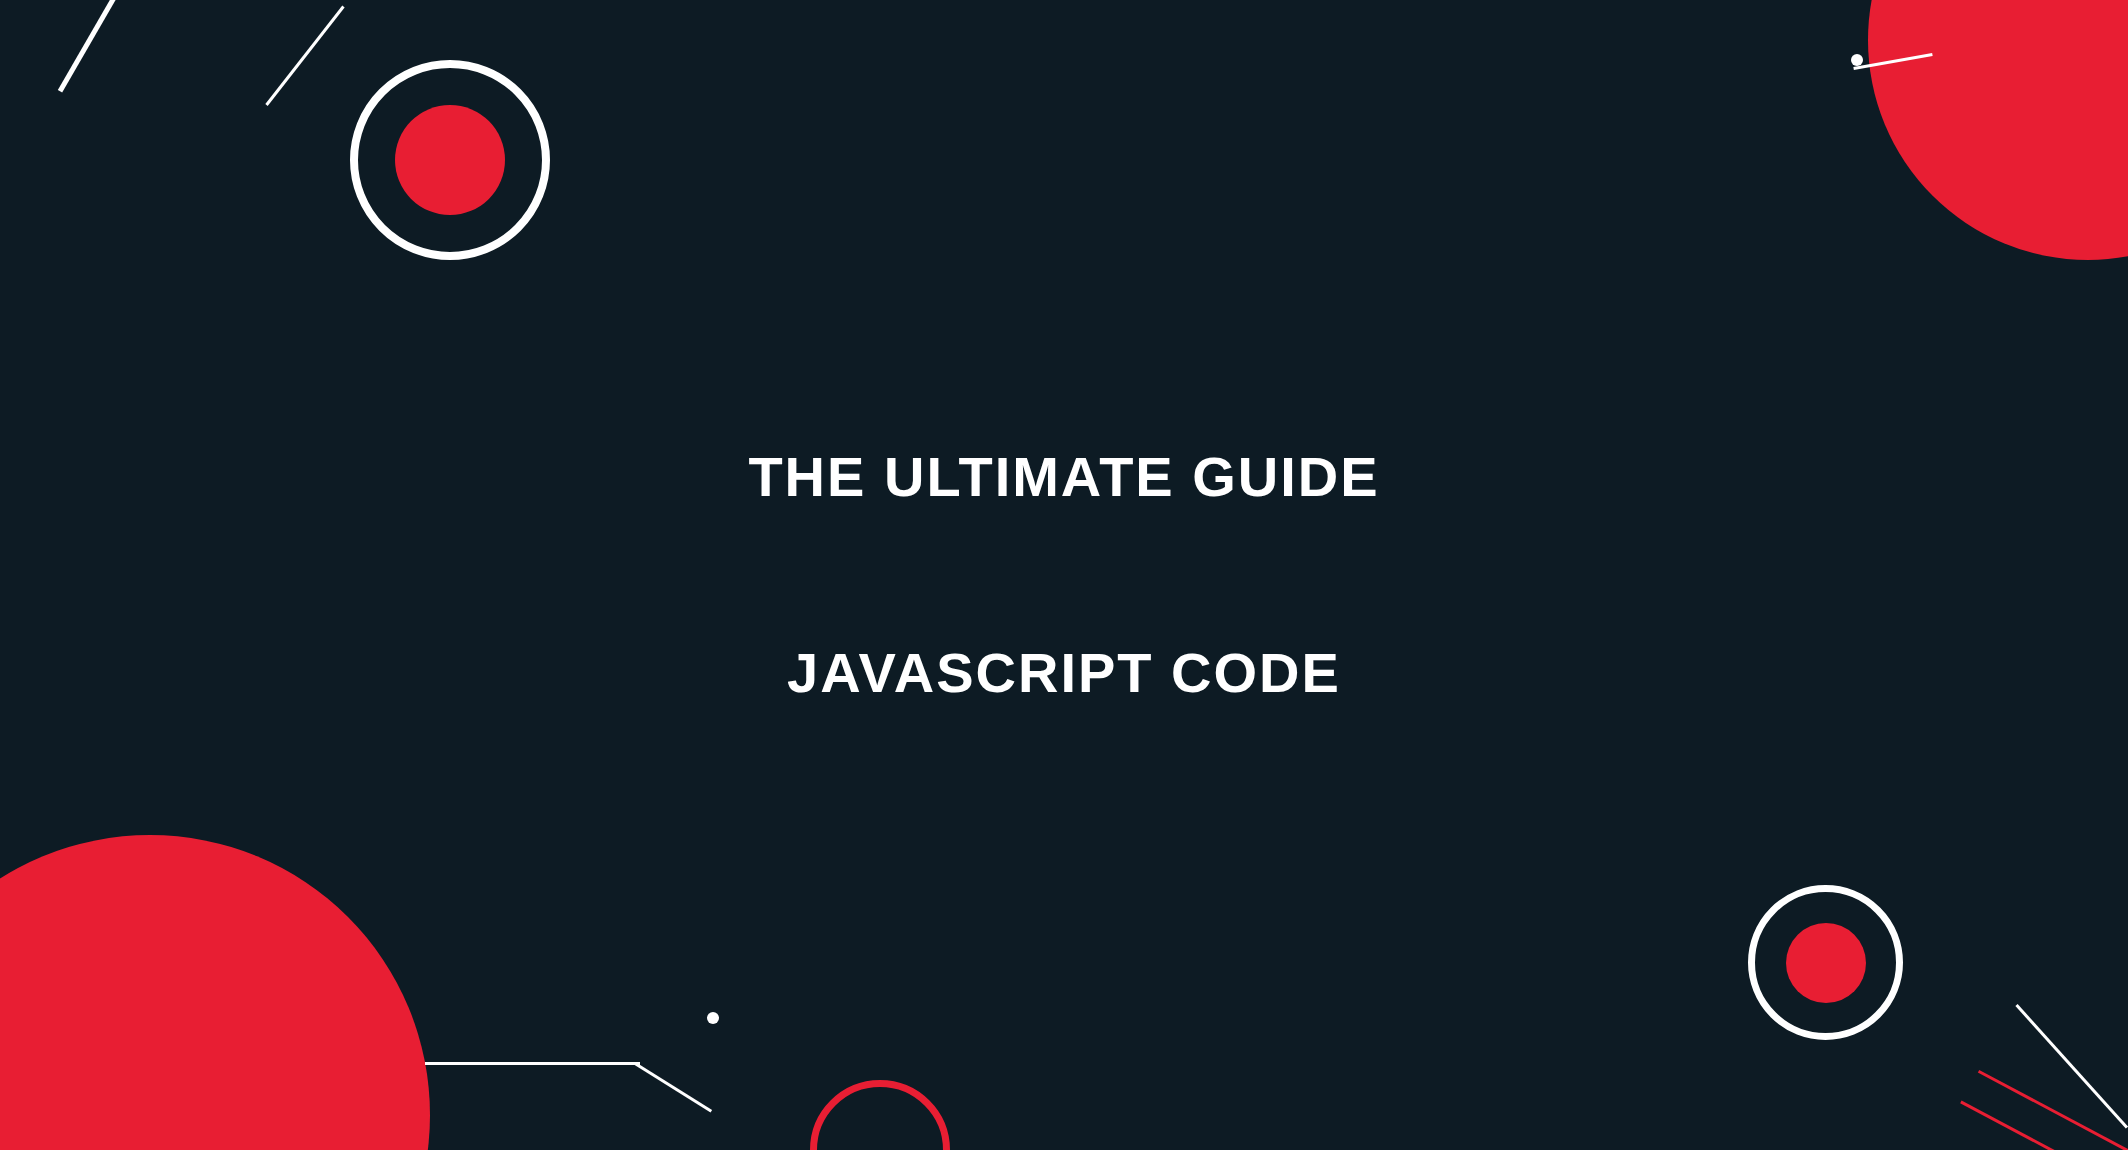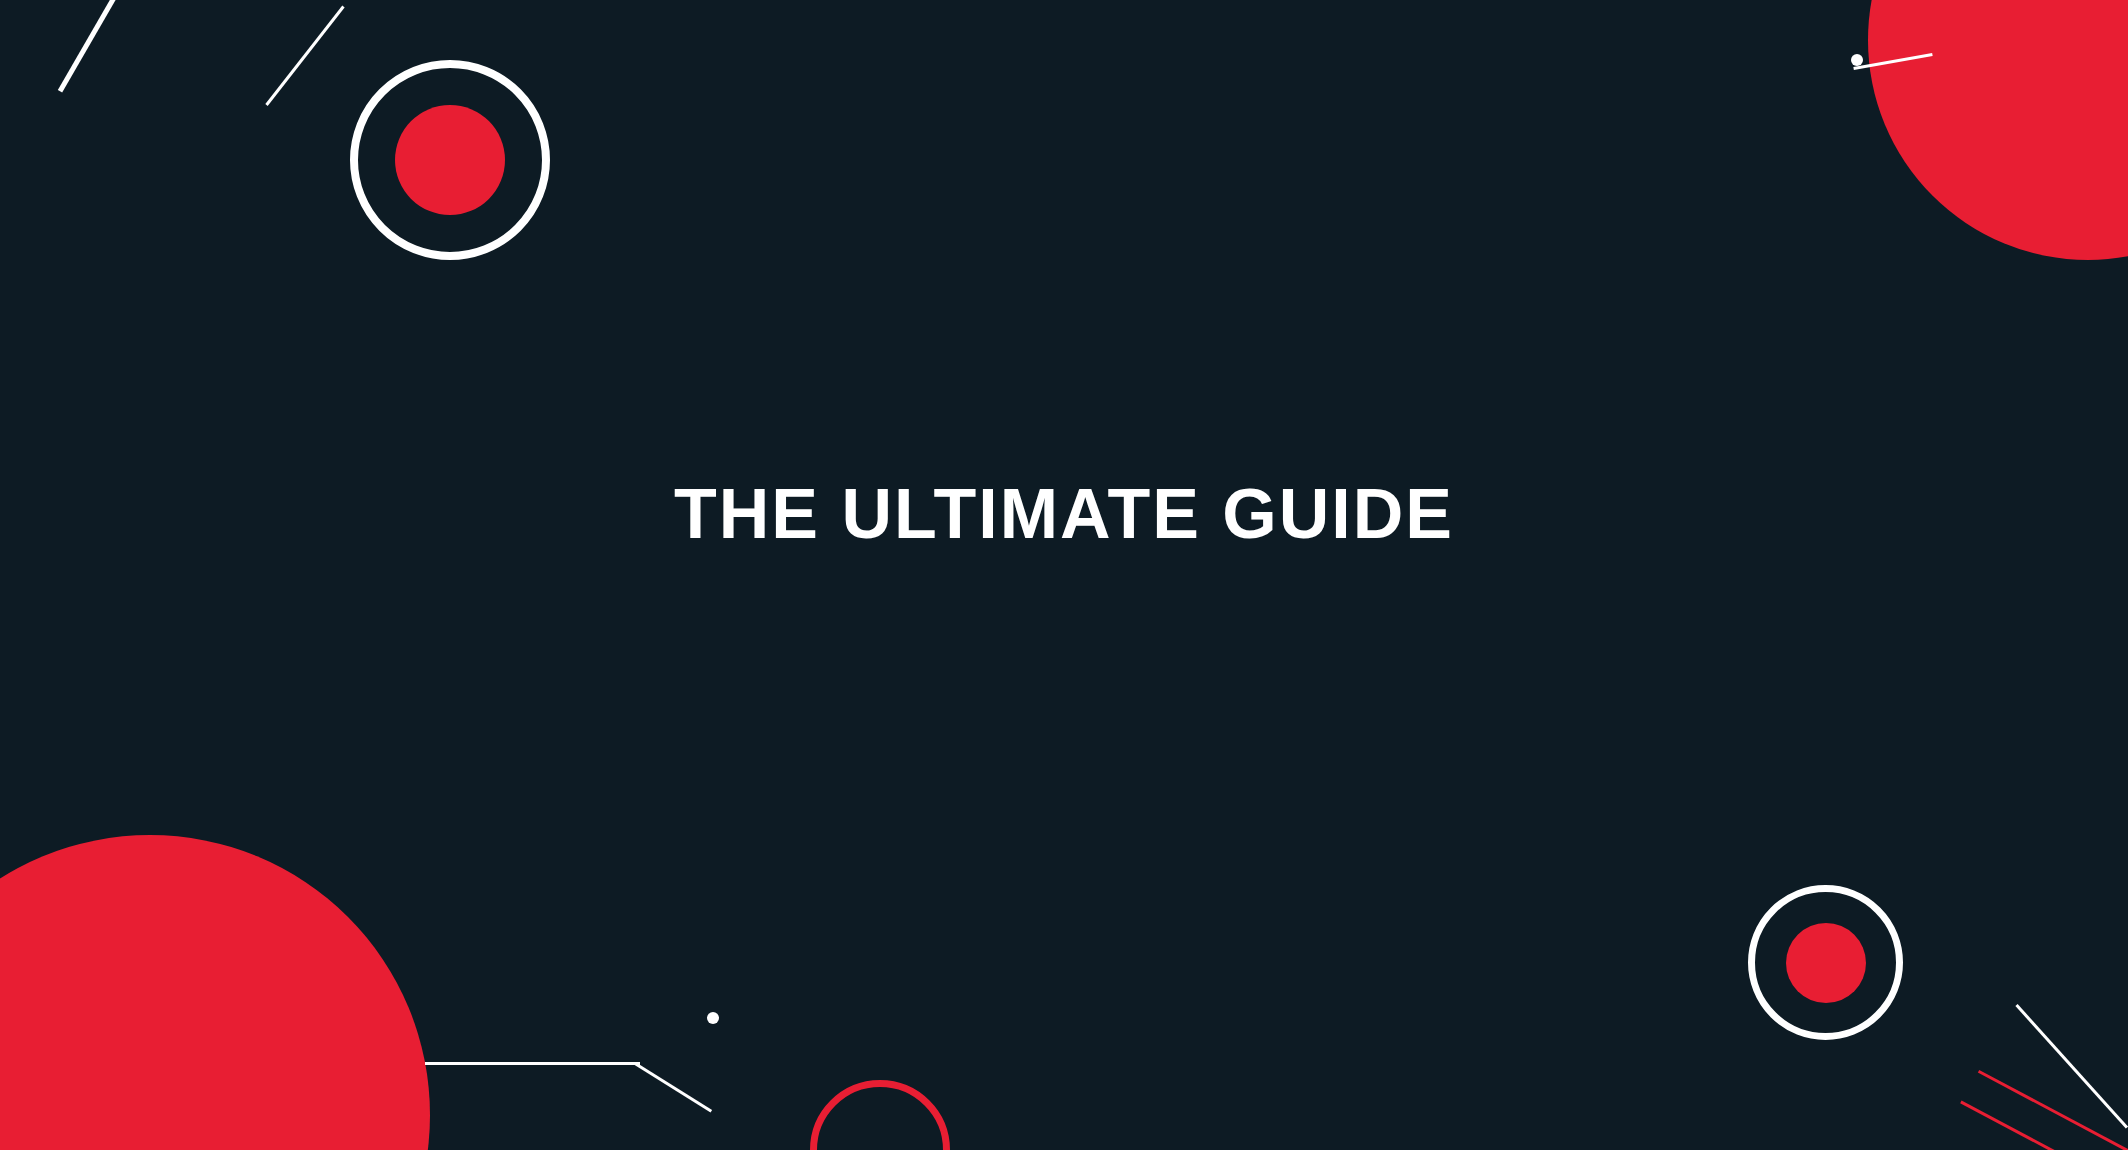--- a/index.html
+++ b/index.html
@@ -209,21 +209,21 @@
     left: 0;
     width: 100%;
     height: 100%;
     display: flex;
     align-items: center;
     justify-content: center;
   }
   
   .title {
     color: #ffffff;
-    font-size: 70px;
+    font-size: 56px;
     font-weight: 800;
     text-align: center;
     letter-spacing: 2px;
     line-height: 1.75;
     text-transform: uppercase;
     padding: 0 180px;
   }
 </style>
 </head>
 <body>
@@ -247,14 +247,15 @@
 
 <div class="line-bottom-right"></div>
 
 <div class="line-red-1"></div>
 <div class="line-red-2"></div>
 
 <div class="title-container">
   <h1 class="title">
     <span>THE ULTIMATE GUIDE</span><br>
     <br>
+    <span>JAVASCRIPT CODE</span>
   </h1>
 </div>
 
 </body></html>

